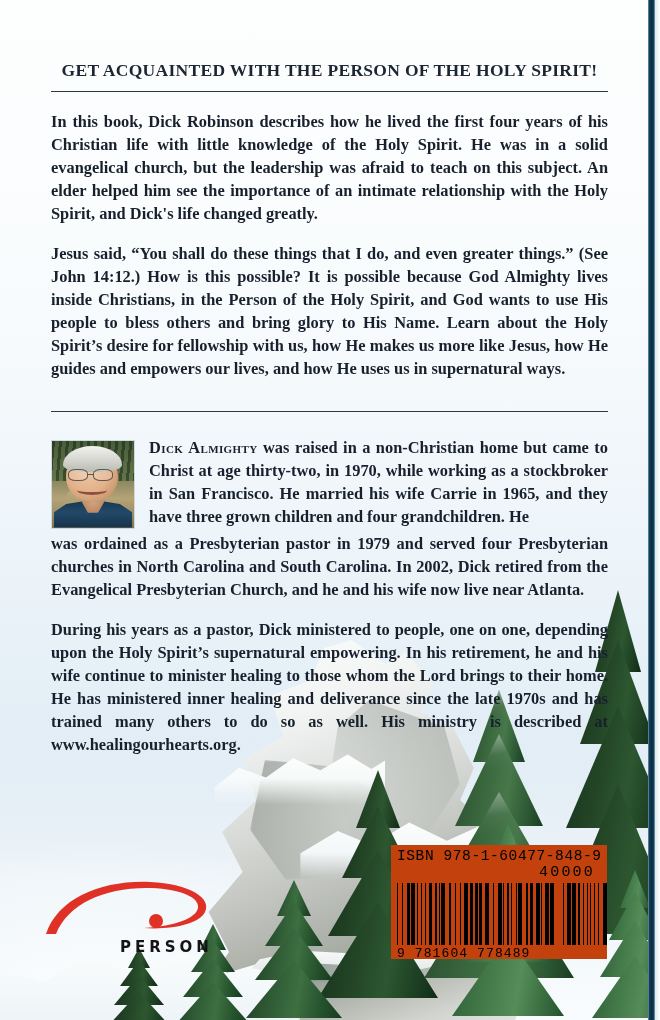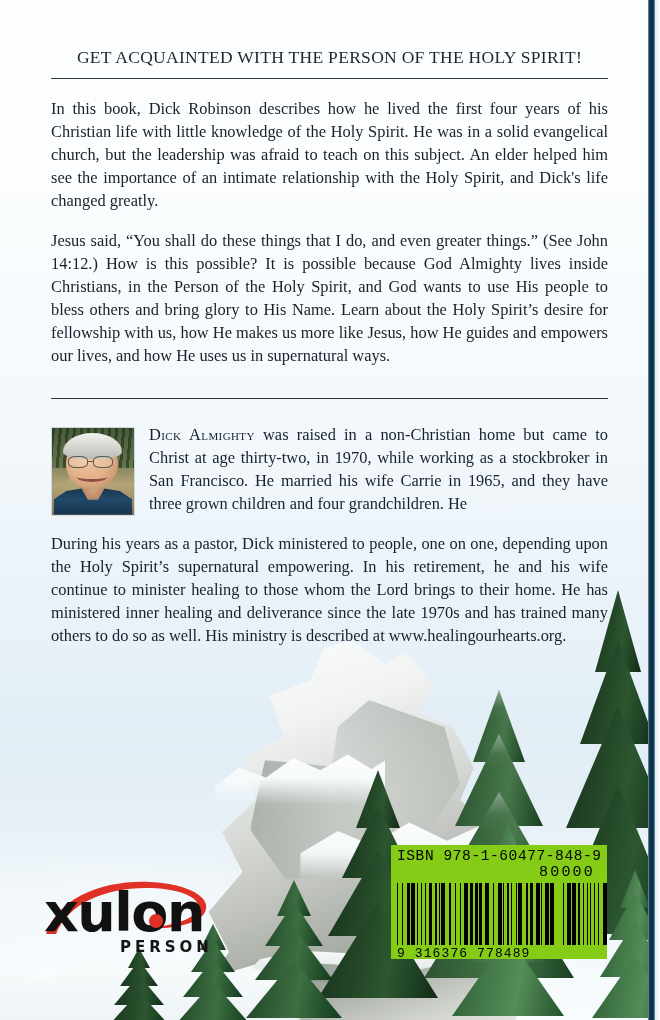--- a/index.html
+++ b/index.html
@@ -147,21 +147,21 @@
       linear-gradient(100deg, #27492d 0%, #39663d 35%, #47784a 60%, #2a5531 85%, #1a3d20 100%);
   }
 
   
   .barcode-box {
     position: absolute;
     left: 391px;
     top: 845px;
     width: 216px;
     height: 114px;
-    background: #84cc16;
+    background: #c2410c;
     padding: 4px 6px 3px 6px;
   }
   .isbn-line {
     font-family: "Liberation Mono", "DejaVu Sans Mono", monospace;
     font-size: 14.5px;
     letter-spacing: 0.6px;
     color: #000;
     text-align: center;
     line-height: 1.05;
     white-space: nowrap;
@@ -248,22 +248,23 @@
     left: 655px;
     width: 5px;
     height: 1020px;
     background: linear-gradient(to right, #dbe9f0, #ffffff);
   }
 
   
   .content {
     position: absolute;
     left: 51px;
-    top: 0;
+    top: 13px;
     width: 557px;
+    font-weight: bold;
   }
   .headline {
     margin-top: 47px;
     text-align: center;
     font-size: 17.5px;
     font-variant: small-caps;
     letter-spacing: 0.3px;
     color: #1c2632;
     line-height: 1.2;
     white-space: nowrap;
@@ -485,40 +486,40 @@
         <div class="ph-hair"></div>
         <div class="ph-glass-l"></div>
         <div class="ph-glass-r"></div>
         <div class="ph-bridge"></div>
         <div class="ph-smile"></div>
         <div class="ph-collar"></div>
       </div>
 
       <p class="bio-para"><span class="bio-name">Dick Almighty</span><span> was raised in a non-Christian home but came to Christ at age thirty-two, in 1970, while working as a stockbroker in San Francisco. He married his wife Carrie in 1965, and they have three grown children and four grandchildren. He</span></p>
 
+      <p class="bio-tail">was ordained as a Presbyterian pastor in 1979 and served four Presbyterian churches in North Carolina and South Carolina. In 2002, Dick retired from the Evangelical Presbyterian Church, and he and his wife now live near Atlanta.</p>
 
       <p class="bio-tail closing">During his years as a pastor, Dick ministered to people, one on one, depending upon the Holy Spirit’s supernatural empowering. In his retirement, he and his wife continue to minister healing to those whom the Lord brings to their home. He has ministered inner healing and deliverance since the late 1970s and has trained many others to do so as well. His ministry is described at www.healingourhearts.org.</p>
     </div>
   </div>
 
   <div class="xulon-logo">
     <svg class="xulon-swoosh" width="176" height="60" viewBox="0 0 176 60">
       <path d="M6 56 C 18 20, 62 2, 110 4 C 150 6, 172 20, 165 34 C 159 46, 132 52, 104 50
                C 136 48, 156 40, 158 30 C 160 18, 136 10, 106 10 C 64 10, 28 26, 16 56 Z" fill="#e03127"></path>
     </svg>
-    <div class="xulon-word">xulon</div>
     <svg style="position:absolute;left:104px;top:33px;" width="16" height="16">
       <circle cx="8" cy="8" r="7" fill="#e03127"></circle>
     </svg>
     <div class="xulon-press">PERSON</div>
   </div>
 
   <div class="barcode-box">
     <div class="isbn-line">ISBN 978-1-60477-848-9</div>
-    <div class="addon-line">80000</div>
+    <div class="addon-line">40000</div>
     <div class="bars-row">
       <div class="bars-main" id="bars-main">
           <span style="width:1.27px;background:#000;"></span>
           <span style="width:3.80px;background:transparent;"></span>
           <span style="width:1.27px;background:#000;"></span>
           <span style="width:3.80px;background:transparent;"></span>
           <span style="width:2.53px;background:#000;"></span>
           <span style="width:1.27px;background:transparent;"></span>
           <span style="width:3.80px;background:#000;"></span>
           <span style="width:2.53px;background:transparent;"></span>
@@ -593,18 +594,18 @@
           <span style="width:1.33px;background:transparent;"></span>
           <span style="width:1.33px;background:#000;"></span>
           <span style="width:2.67px;background:transparent;"></span>
           <span style="width:1.33px;background:#000;"></span>
           <span style="width:2.67px;background:transparent;"></span>
           <span style="width:1.33px;background:#000;"></span>
           <span style="width:4.00px;background:transparent;"></span>
           <span style="width:4.00px;background:#000;"></span>
         </div>
     </div>
-    <div class="digits-line">9  316376  778489</div>
+    <div class="digits-line">9  781604  778489</div>
   </div>
 
   <div class="spine"></div>
   <div class="spine-edge"></div>
 </div>
 
 </body></html>

